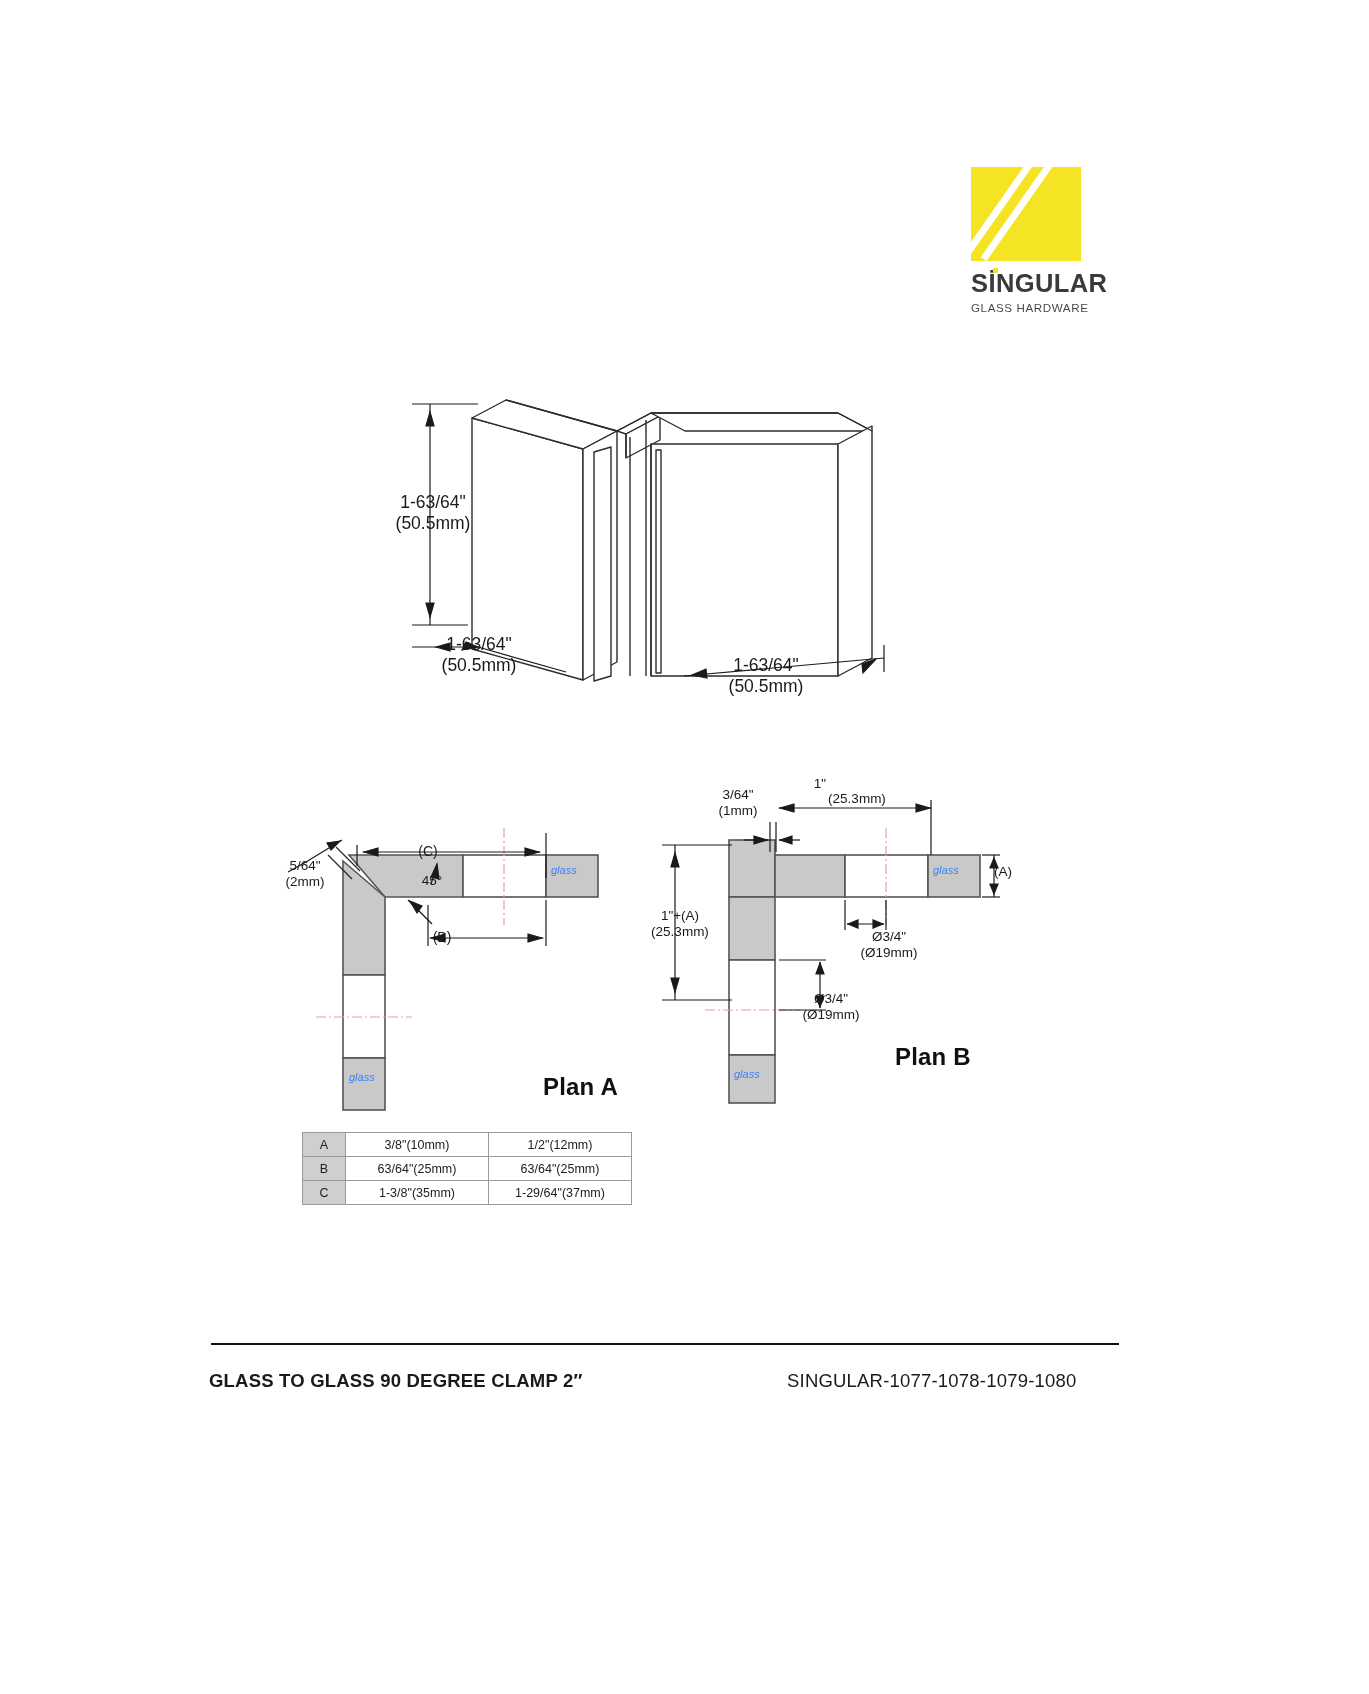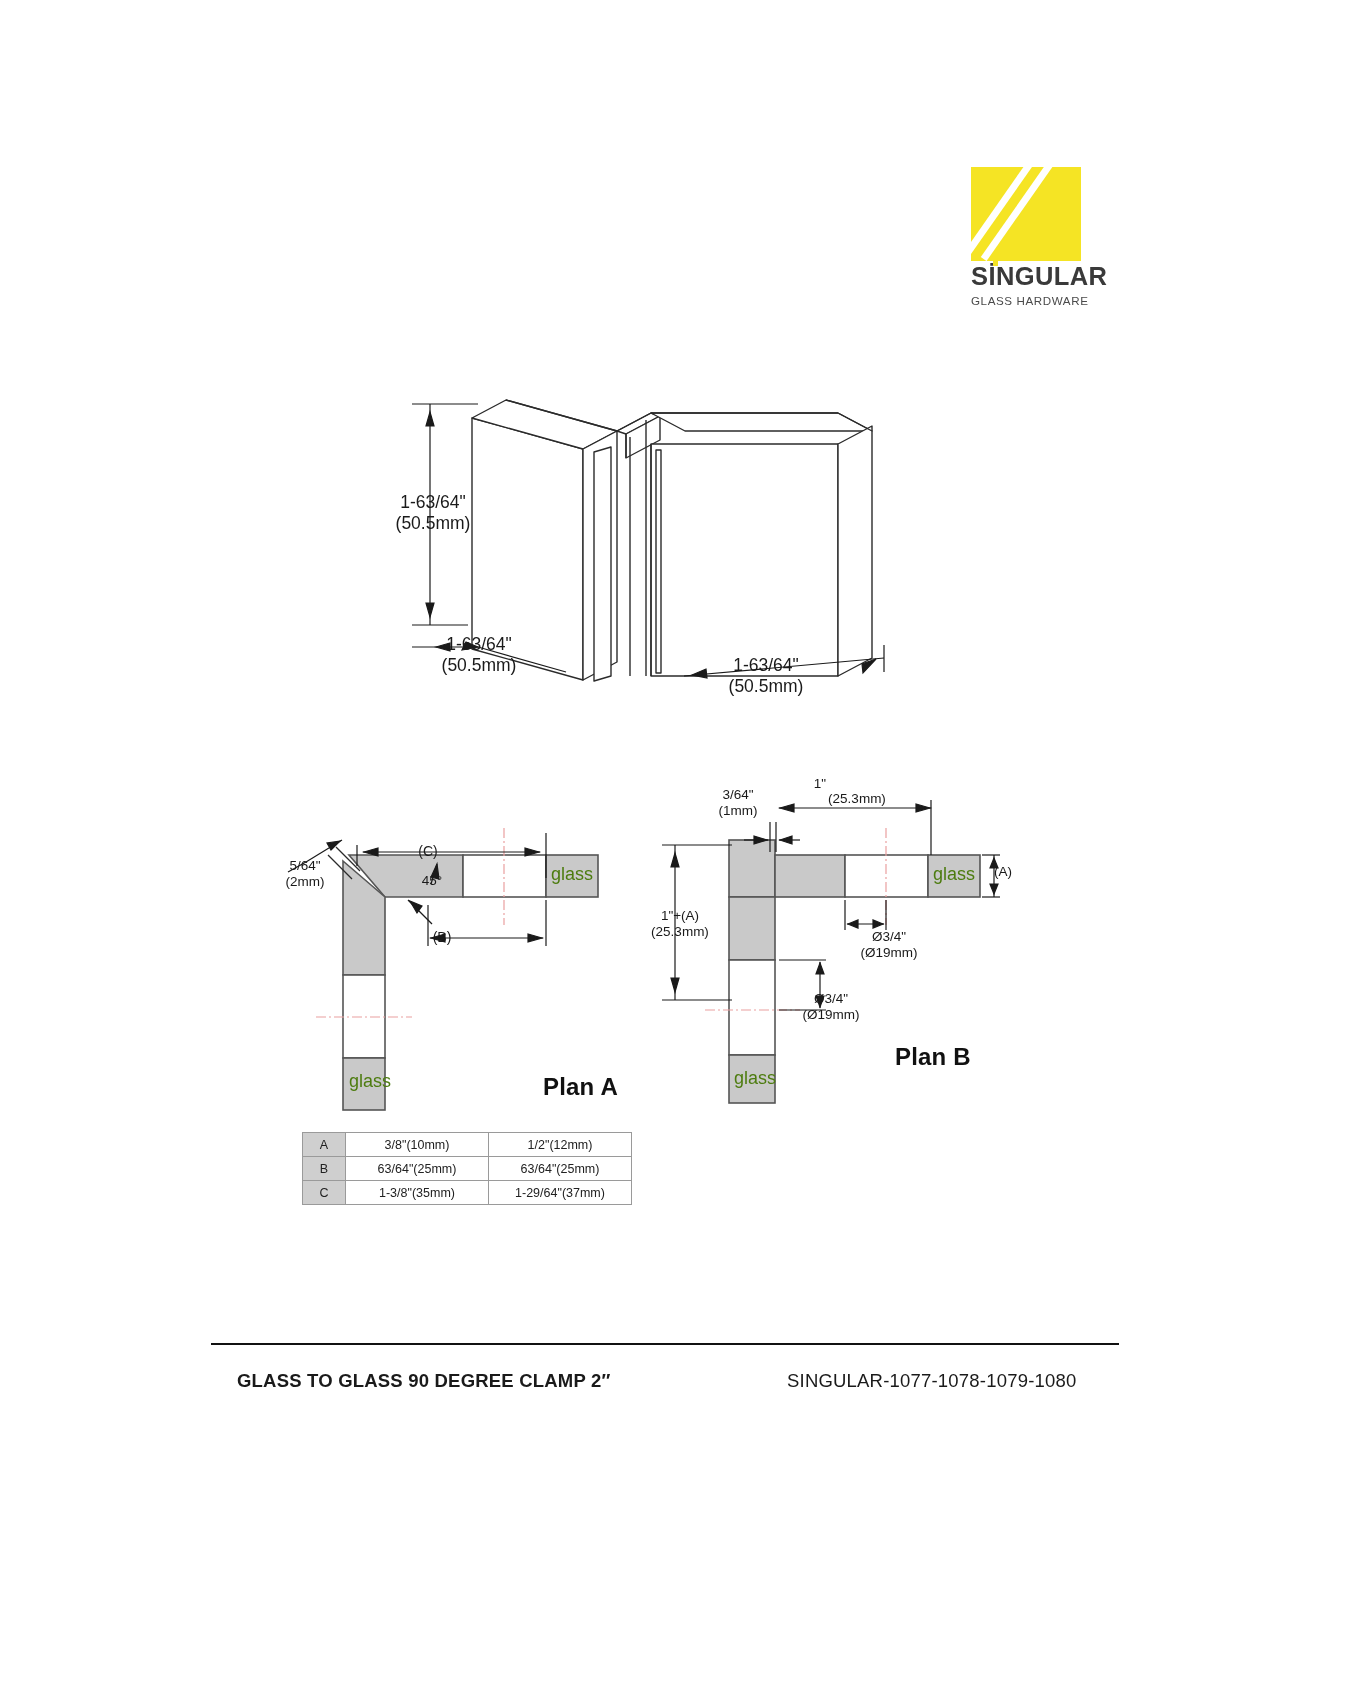--- a/index.html
+++ b/index.html
@@ -10,49 +10,49 @@
   }
   .page{position:absolute;inset:0;}
 
   
   .logo-wrap{position:absolute;left:971px;top:167px;width:110px;}
   .logo-mark{width:110px;height:94px;background:#f5e424;position:relative;overflow:hidden;}
   .logo-mark .slash{position:absolute;background:#ffffff;width:7px;height:132px;
      transform:rotate(35deg);transform-origin:center;}
   .logo-mark .s1{left:21px;top:-20px;}
   .logo-mark .s2{left:47px;top:-28px;}
-  .logo-name{margin-top:3px;font-size:25.5px;font-weight:bold;letter-spacing:0.4px;
+  .logo-name{margin-top:10px;font-size:25.5px;font-weight:bold;letter-spacing:0.4px;
      color:#3a3a3a;line-height:1;white-space:nowrap;position:relative;}
   .logo-name .dot{position:absolute;width:5px;height:5px;background:#f5e424;left:22px;top:-3px;}
   .logo-sub{margin-top:4px;font-size:11.6px;letter-spacing:0.6px;color:#4a4a4a;white-space:nowrap;}
 
   
   .dim{position:absolute;font-size:17.5px;color:#1a1a1a;line-height:1.18;white-space:nowrap;}
   .dim.c{text-align:center;}
   .dim-sm{position:absolute;font-size:13.5px;color:#1a1a1a;line-height:1.2;white-space:nowrap;text-align:center;}
 
   
   .layer{position:absolute;left:0;top:0;width:1369px;height:1694px;pointer-events:none;}
 
   
   .plan-title{position:absolute;font-size:24px;font-weight:bold;color:#111;letter-spacing:0.2px;}
 
   
-  .glass-chip{position:absolute;font-size:18px;color:#4d7c0f;}
+  .glass-chip{position:absolute;font-size:11px;color:#3b82f6;font-style:italic;}
 
   
   .spec{position:absolute;left:302px;top:1132px;border-collapse:collapse;
         font-size:12.5px;color:#222;}
   .spec td{border:1px solid #9a9a9a;padding:3px 0;height:17px;}
   .spec td.k{width:42px;text-align:center;background:#cfcfcf;font-size:12.5px;}
   .spec td.v{width:142px;text-align:center;background:#ffffff;}
 
   
   .rule{position:absolute;left:211px;top:1343px;width:908px;height:2px;background:#111;}
-  .foot-left{position:absolute;left:209px;top:1370px;font-size:18.5px;font-weight:bold;letter-spacing:0.2px;margin-left:28px;}
+  .foot-left{position:absolute;left:209px;top:1370px;font-size:18.5px;font-weight:bold;letter-spacing:0.2px;}
   .foot-right{position:absolute;left:787px;top:1370px;font-size:18.5px;font-weight:normal;letter-spacing:0.2px;}
 </style>
 </head>
 <body>
 
 <div class="page">
 
   <div class="logo-wrap">
     <div class="logo-mark">
       <div class="slash s1"></div>

